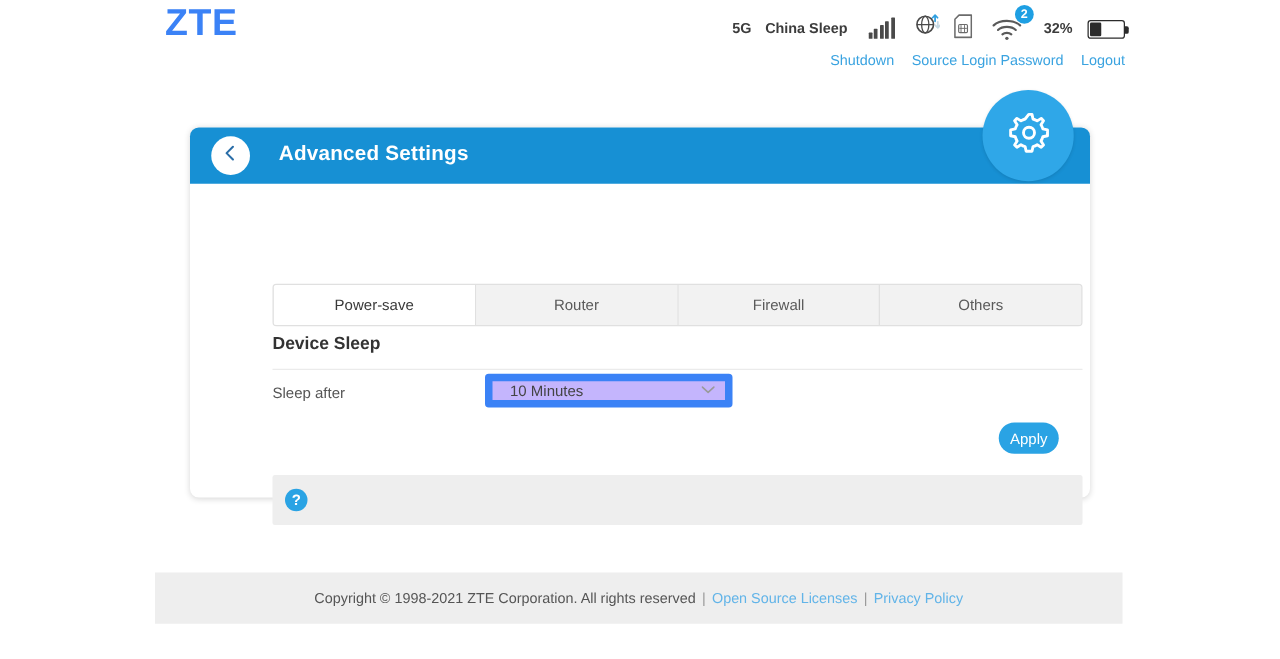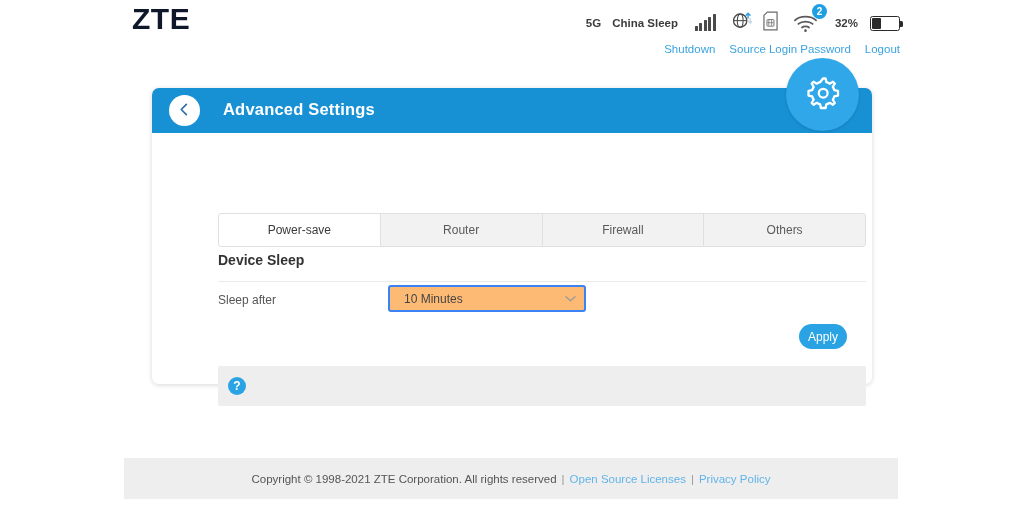--- a/index.html
+++ b/index.html
@@ -28,21 +28,21 @@
     height: 62px;
   }
 
   .brand-logo {
     position: absolute;
     left: 8px;
     top: 4px;
     font-size: 30px;
     font-weight: bold;
     letter-spacing: 0.5px;
-    color: #0f172a;
+    color: #3b82f6;
     font-family: "Liberation Sans", sans-serif;
     line-height: 1;
   }
 
   .ssid-line {
     position: absolute;
     left: 0px;
     top: 42px;
     font-size: 11.5px;
     color: #4a4a4a;
@@ -164,21 +164,21 @@
     font-size: 11.5px;
     color: #3aa3e0;
     text-decoration: none;
     cursor: pointer;
   }
 
   
   .card {
     position: absolute;
     left: 152px;
-    top: 88px;
+    top: 102px;
     width: 720px;
     height: 296px;
     background: #ffffff;
     border-radius: 7px;
     box-shadow: 0 1px 5px rgba(0,0,0,0.16);
     overflow: visible;
   }
 
   .card-header {
     position: relative;
@@ -290,23 +290,23 @@
     font-size: 12px;
     color: #555555;
   }
 
   .select-box {
     position: absolute;
     left: 236px;
     top: 152px;
     width: 198px;
     height: 27px;
-    border: 2px solid #3b82f6;
+    border: 6px solid #3b82f6;
     border-radius: 3px;
-    background: #fdba74;
+    background: #c4b5fd;
     display: flex;
     align-items: center;
     padding: 0 8px 0 14px;
     font-size: 12px;
     color: #444444;
     cursor: pointer;
   }
   .select-value { flex: 1; }
   .select-caret { color: #999999; font-size: 11px; }
 

